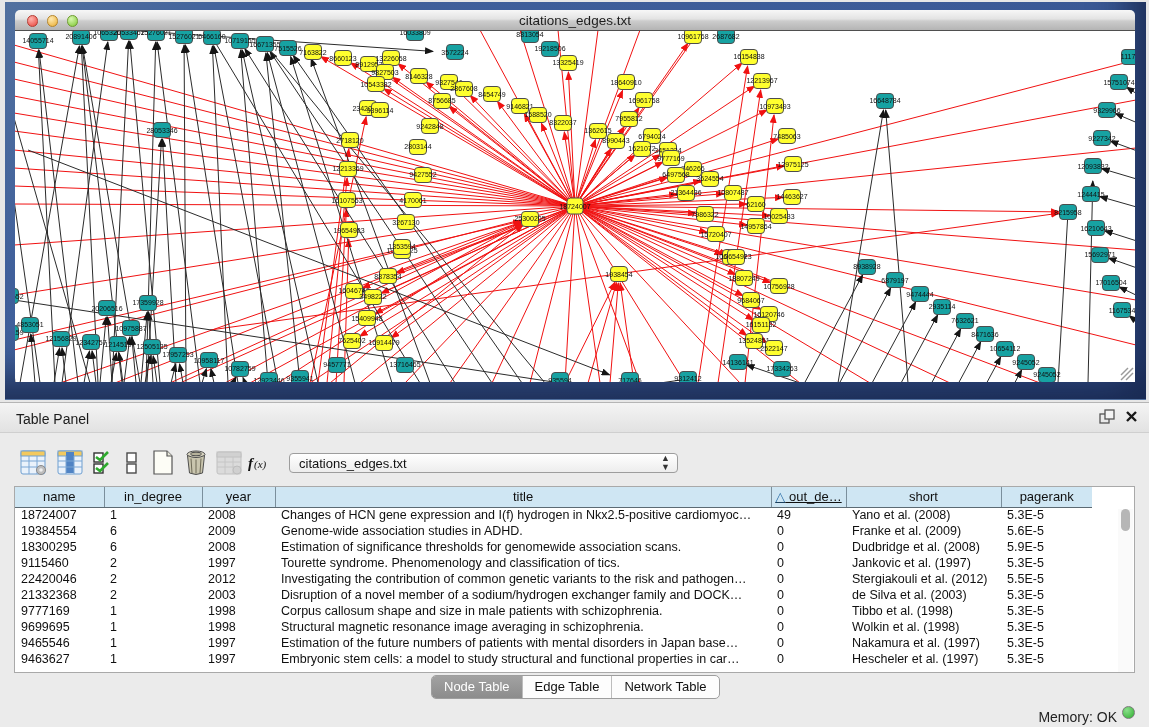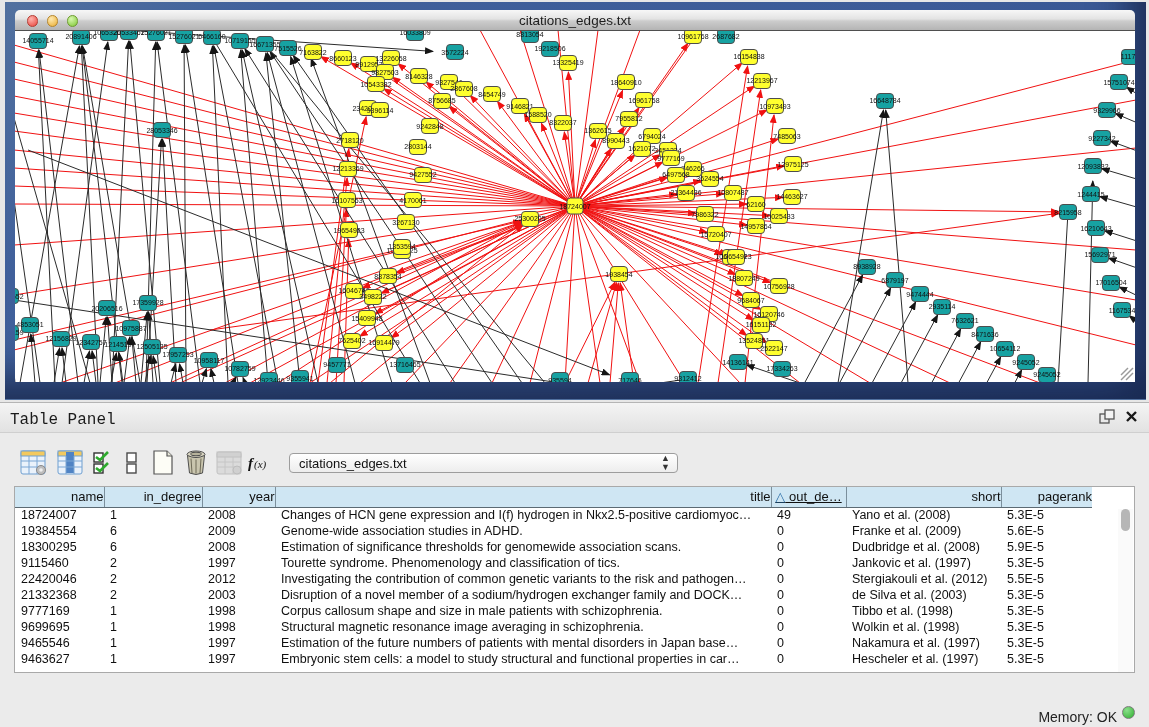--- a/index.html
+++ b/index.html
@@ -14,33 +14,33 @@
   border-bottom:1px solid #4f4f4f; }
 #titlebar .t { position:absolute; width:100%; text-align:center; top:3px;
   font-size:13.5px; color:#1d1d1d; }
 .tl { position:absolute; width:11.5px; height:11.5px; border-radius:50%; }
 #graph { position:absolute; left:10px; top:29px; width:1120px; height:351px;
   background:#ffffff; overflow:hidden; }
 #panel { position:absolute; left:0; top:402px; width:1149px; height:325px;
   background:#ebebeb; border-top:1px solid #b5b5b5; }
 #pbar { position:absolute; left:0; top:0; width:100%; height:30px;
   background:linear-gradient(#f4f4f4,#e2e2e2); border-bottom:1px solid #cfcfcf; }
-#pbar .lbl { position:absolute; left:10px; top:8px; font-size:16px; color:#1b1b1b;font-family:Liberation Mono, monospace; }
+#pbar .lbl { position:absolute; left:16px; top:8px; font-size:14px; color:#1b1b1b; }
 #toolbar { position:absolute; left:0; top:31px; width:100%; height:50px; }
 #combo { position:absolute; left:289px; top:19px; width:389px; height:20px;
   border:1px solid #9d9d9d; border-radius:4px;
   background:linear-gradient(#ffffff,#ededed); font-size:13px; color:#111;
   line-height:19px; padding-left:9px; }
 #combo .ud { position:absolute; right:7px; top:0px; font-size:9px; color:#333;
   line-height:9px; text-align:center; }
 #tablewrap { position:absolute; left:14px; top:83px; width:1121px; height:187px;
   background:#ffffff; border:1px solid #a9a9a9; overflow:hidden; }
 table { border-collapse:collapse; table-layout:fixed; width:1077px; font-size:12.5px; }
 th { background:#cfe6f3; border-left:1px solid #7b8f9c; border-bottom:1px solid #5c6a73;
-  font-weight:normal; font-size:13px; height:20px; color:#101010; text-align:right; padding:0;}
+  font-weight:normal; font-size:13px; height:20px; color:#101010; text-align:center; padding:0;}
 th:first-child { border-left:none; }
 td { height:16px; color:#101010; white-space:nowrap; overflow:hidden; padding:0 0 0 6px; }
 td.c0 { width:89px; } td.c1 { width:98px; } td.c2 { width:73px; }
 td.c3 { width:496px; } td.c4 { width:75px;margin-top:40px; } td.c5 { width:155px; } td.c6 { width:91px; }
 #vsb { position:absolute; right:1px; top:22px; width:15px; height:163px; background:#fafafa; }
 #vsb .thumb { position:absolute; left:3px; top:0px; width:9px; height:22px;
   background:#b6b6b6; border-radius:5px; }
 #tabs { position:absolute; left:431px; top:272px; height:24px; display:flex;
   border:1px solid #9e9e9e; border-radius:5px; overflow:hidden;
   font-size:13px; background:#fdfdfd; }
@@ -714,15 +714,20 @@
             <td class="c4">0</td>
             <td class="c5">Hescheler et al. (1997)</td>
             <td class="c6">5.3E-5</td>
           </tr>
     </tbody>
       </table>
     <div id="vsb">
         <div class="thumb"></div>
       </div>
   </div>
+  <div id="tabs">
+    <div class="sel">Node Table</div>
+      <div>Edge Table</div>
+      <div>Network Table</div>
+  </div>
   <span id="mem">Memory: OK</span>
     <span id="memled"></span>
 </div>
 
 </body></html>

